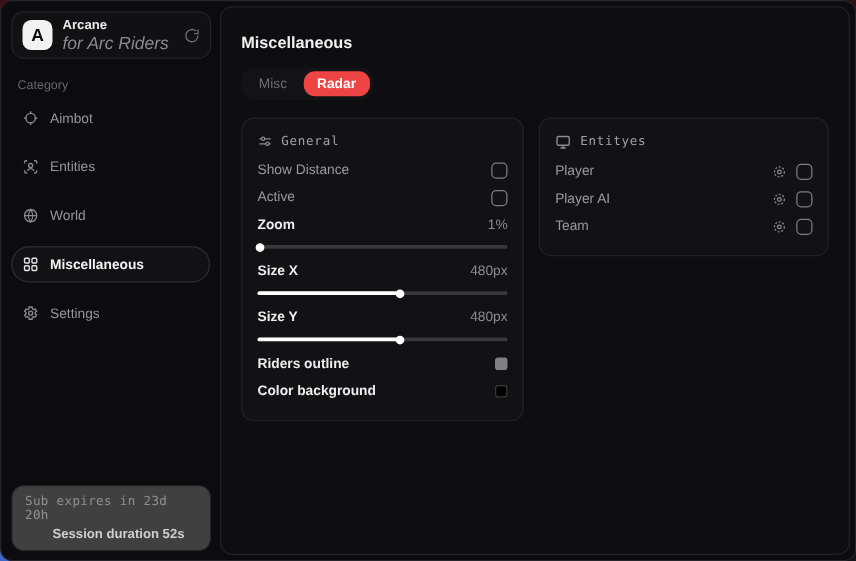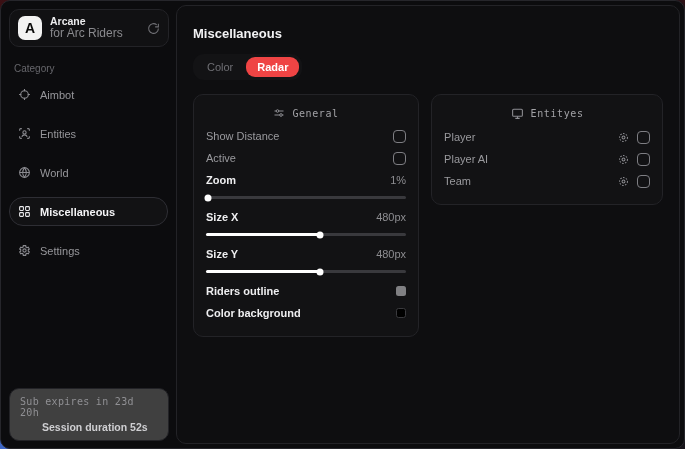--- a/index.html
+++ b/index.html
@@ -23,21 +23,21 @@
     background:#111113;border:1px solid #232327;border-radius:10px;
     display:flex;align-items:center;padding:0 8px;box-sizing:border-box;gap:8px;
   }
   .logo{
     width:24px;height:24px;border-radius:7px;background:#f2f2f2;
     color:#0a0a0a;font-weight:bold;font-size:14px;
     display:flex;align-items:center;justify-content:center;flex:0 0 auto;
   }
   .app-meta{flex:1;line-height:1.15;}
   .app-name{font-size:10.5px;font-weight:bold;color:#ececee;}
-  .app-sub{font-size:12px;color:#8a8a8e;}
+  .app-sub{font-size:14px;color:#8a8a8e;font-style:italic;}
   .app-gear{color:#6f6f74;display:flex;}
   .cat-label{margin:16px 0 6px 13px;font-size:10px;color:#66666b;}
   .nav{padding:0 8px;display:flex;flex-direction:column;gap:10px;justify-content:center;}
   .nav-item{
     display:flex;align-items:center;gap:9px;height:27px;padding:0 7px;
     color:#97979b;font-size:11px;border:1px solid transparent;border-radius:14px;
     cursor:default;
   }
   .nav-item.active{color:#f4f4f6;border-color:#2e2e34;background:#121214;font-weight:bold;}
   .nav-ico{display:flex;width:14px;justify-content:center;color:#8b8b90;}
@@ -62,21 +62,21 @@
   }
   .tab{font-size:11px;color:#6f6f74;padding:4px 11px;border-radius:9px;cursor:default;}
   .tab.active{background:#ef4444;color:#ffffff;font-weight:bold;}
   .panels{display:flex;gap:12px;margin-top:14px;align-items:flex-start;}
   .panel{
     background:#121214;border:1px solid #232327;border-radius:10px;
     padding:10px 12px 12px;box-sizing:border-box;
   }
   .panel-general{width:234px;}
   .panel-entities{width:240px;}
-  .panel-head{display:flex;align-items:center;gap:7px;margin:2px 0 6px;justify-content:center;}
+  .panel-head{display:flex;align-items:center;gap:7px;margin:2px 0 6px;}
   .panel-title{
     font-family:"DejaVu Sans Mono", monospace;font-size:10px;letter-spacing:.6px;
     color:#a2a2a6;
   }
   .panel-ico{display:flex;color:#8d8d92;}
   .row{display:flex;align-items:center;justify-content:space-between;height:22px;}
   .row-label{font-size:11px;color:#9a9a9e;}
   .row-label.strong{color:#eeeef0;font-weight:bold;}
   .row-value{font-size:11px;color:#8d8d91;}
   .checkbox{
@@ -181,21 +181,21 @@
     <div class="side-foot">
       <div class="foot-line1">Sub expires in 23d 20h</div>
       <div class="foot-line2">Session duration 52s</div>
     </div>
   </div>
 
   <div class="main">
     <div class="page-title">Miscellaneous</div>
 
     <div class="tabs">
-      <div class="tab">Color</div>
+      <div class="tab">Misc</div>
       <div class="tab active">Radar</div>
     </div>
 
     <div class="panels">
 
       <div class="panel panel-general">
         <div class="panel-head">
           <span class="panel-ico">
             <svg width="12" height="12" viewBox="0 0 24 24" fill="none" stroke="currentColor" stroke-width="2">
               <line x1="3" y1="8" x2="21" y2="8"></line>

